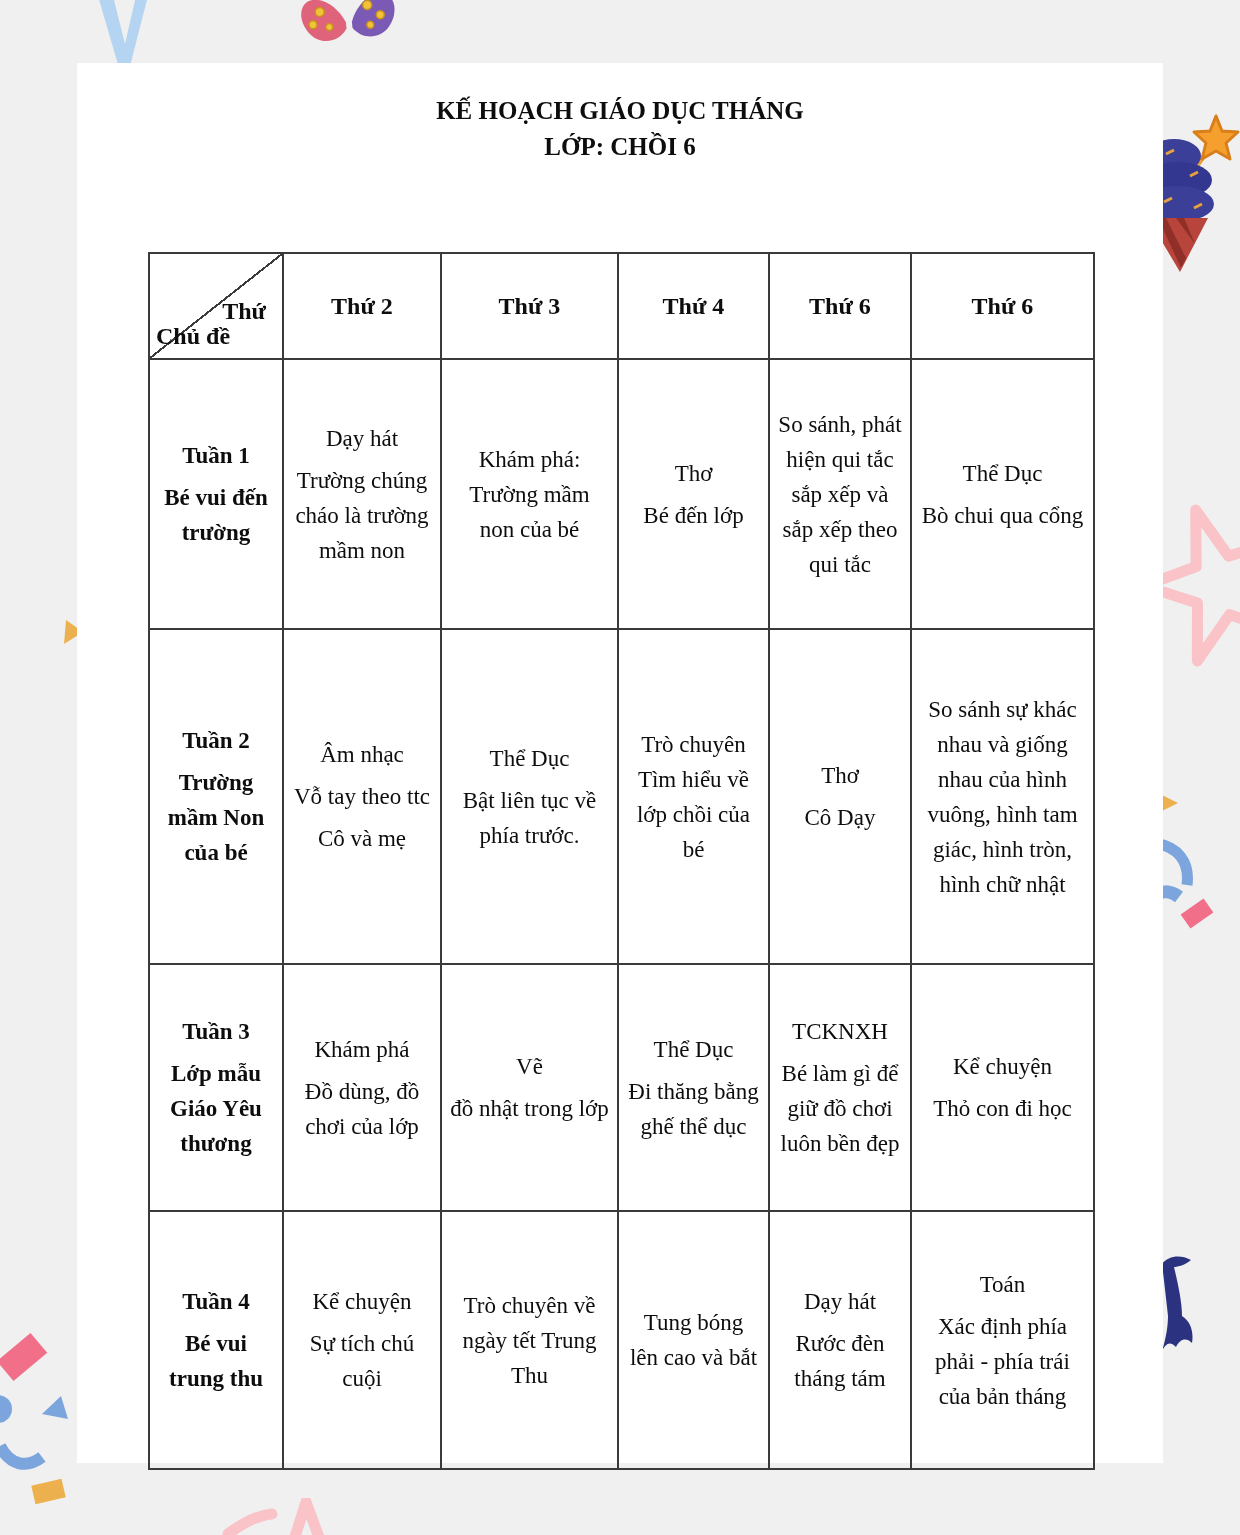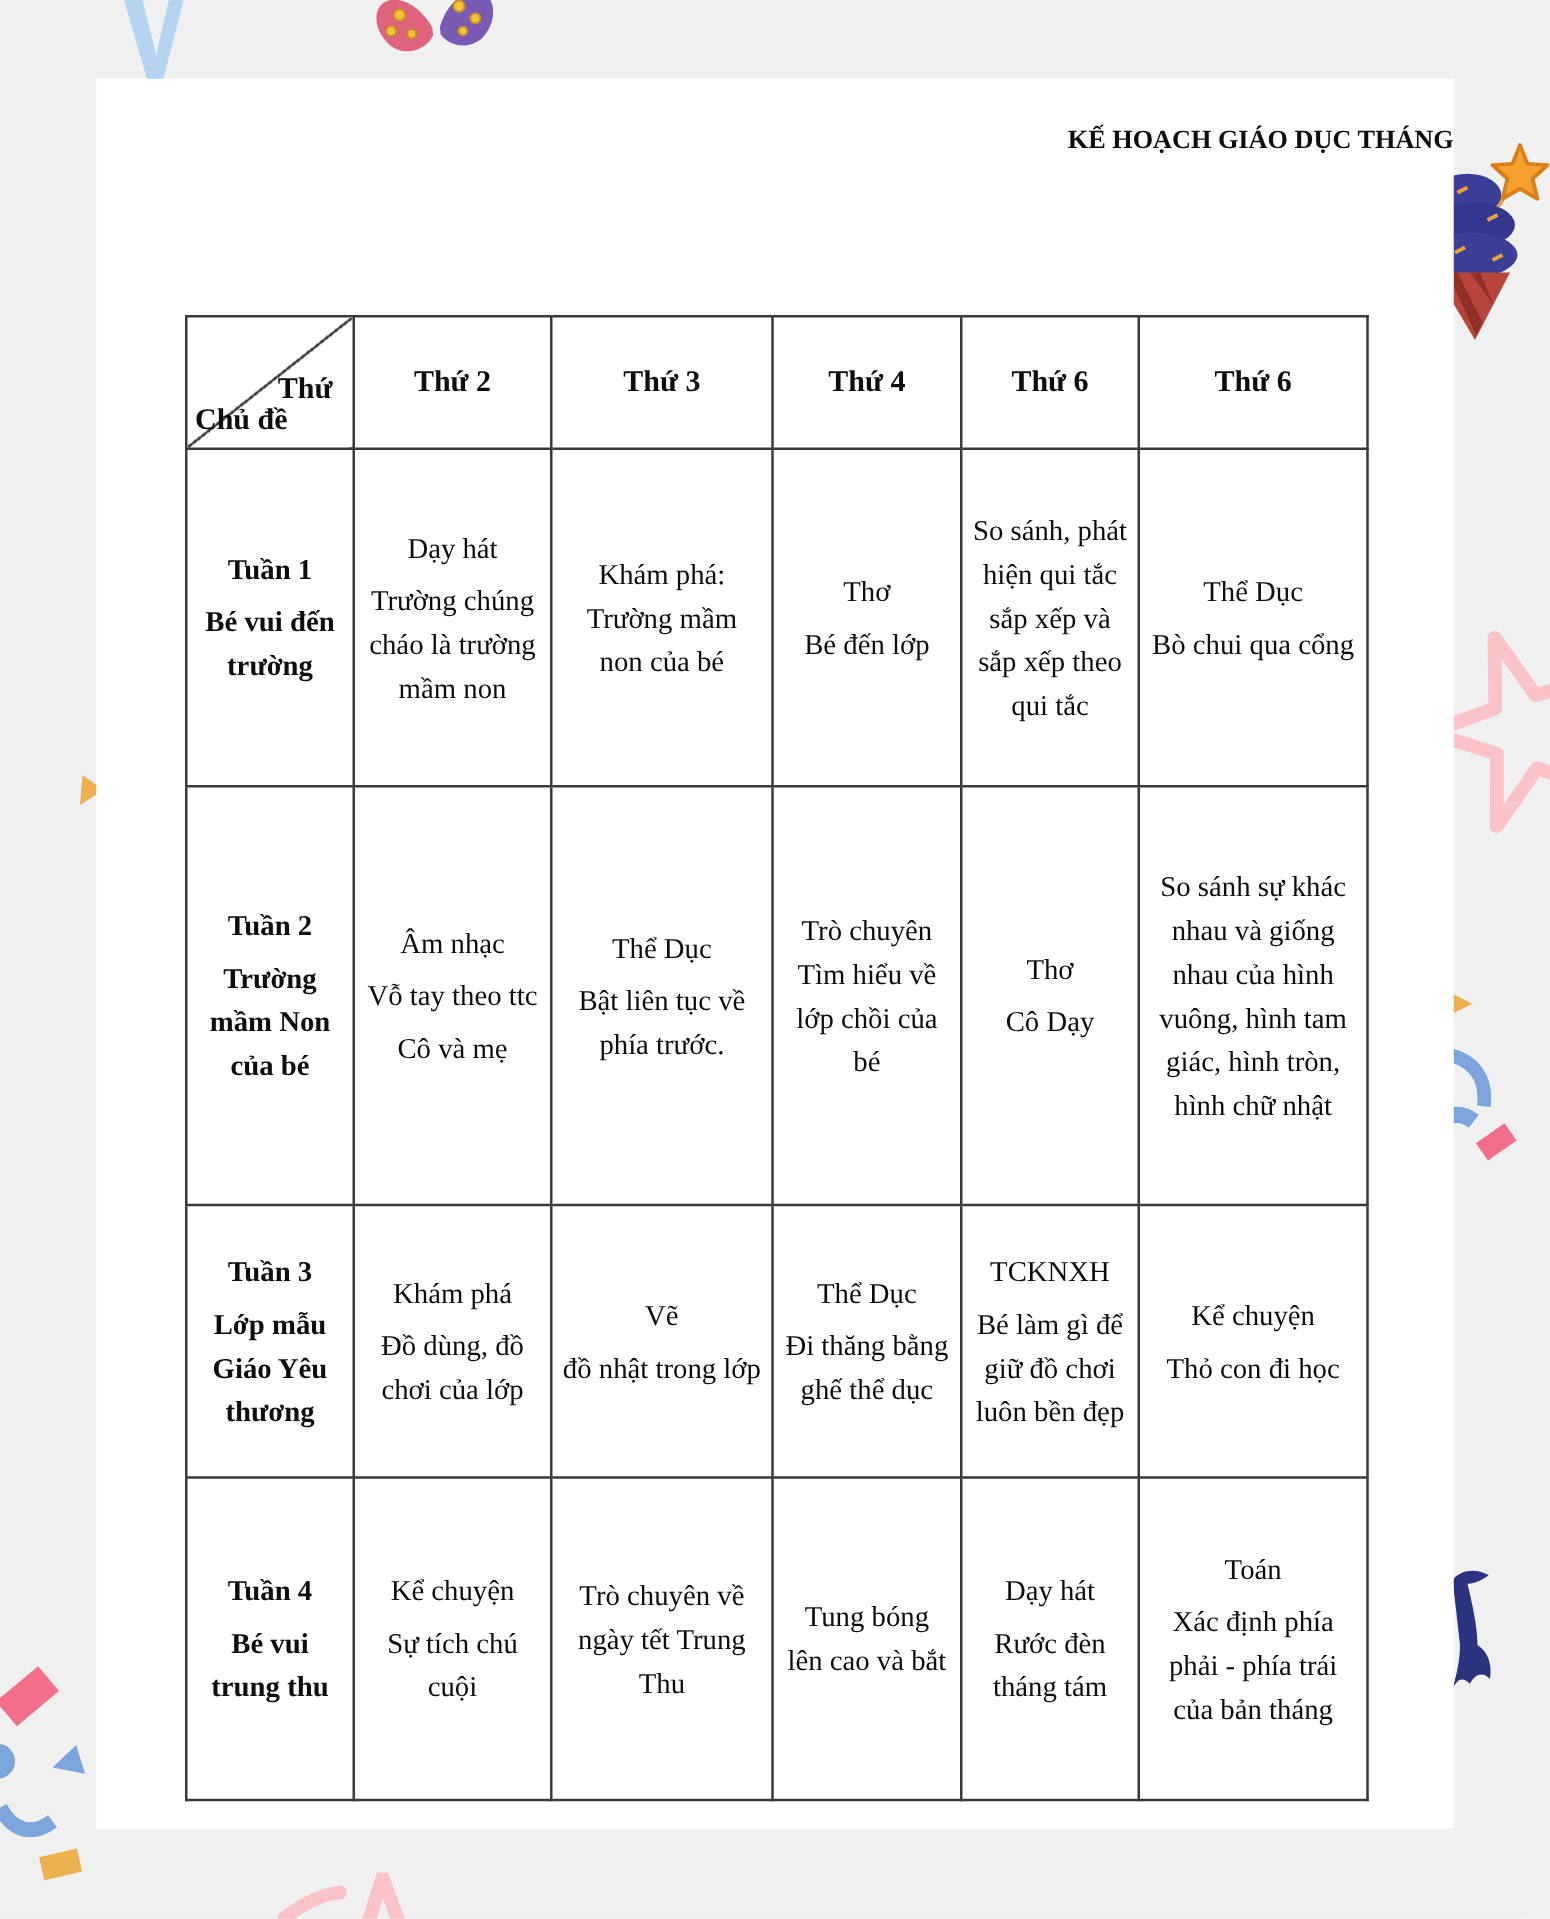--- a/index.html
+++ b/index.html
@@ -10,21 +10,21 @@
     color:#0d0d0d;
   }
   .decor{position:absolute;inset:0;z-index:0;}
   .decor > *{position:absolute;}
   .paper{
     position:absolute;left:77px;top:63px;width:1086px;height:1400px;
     background:#ffffff;z-index:1;
   }
   .titles{
     position:absolute;top:30px;left:0;width:100%;
-    text-align:right;font-weight:bold;font-size:21px;line-height:36px;
+    text-align:center;font-weight:bold;font-size:25px;line-height:36px;
   }
   table.sched{
     position:absolute;left:71px;top:189px;
     border-collapse:collapse;table-layout:fixed;
   }
   table.sched td{
     border:2px solid #3a3a3a;text-align:center;
     font-size:23px;line-height:35px;padding:12px 8px;vertical-align:middle;
     overflow:hidden;
   }
@@ -32,21 +32,21 @@
   tr.hdr td{font-weight:bold;font-size:24px;}
   td.weekcell{font-weight:bold;font-size:24px;vertical-align:top;padding-top:24px;border-radius:17px;}
   td.corner{
     position:relative;padding:0;
     background:linear-gradient(to bottom right,
       transparent calc(50% - 1px), #3a3a3a calc(50% - 1px),
       #3a3a3a calc(50% + 1px), transparent calc(50% + 1px));
   }
   td.corner .c-thu{position:absolute;right:16px;top:40px;font-weight:bold;}
   td.corner .c-cd{position:absolute;left:6px;bottom:4px;font-weight:bold;}
-  .r0{height:106px}.r1{height:270px}.r2{height:335px}.r3{height:218px}.r4{height:258px}
+  .r0{height:106px}.r1{height:270px}.r2{height:335px}.r3{height:247px}.r4{height:258px}
   .rect{position:absolute;}
 </style>
 </head>
 <body>
 
 <div class="decor">
 
   <svg style="left:96px;top:-4px;" width="52" height="76" viewBox="0 0 52 76">
     <path d="M2 0 L17 0 L29 48 L40 0 L52 0 L33 74 L23 72 Z" fill="#b5d4f1"></path>
   </svg>
@@ -122,20 +122,21 @@
     <path d="M6 36 C22 24 38 17 50 16" stroke="#f9c3c7" stroke-width="11" fill="none" stroke-linecap="round"></path>
     <path d="M72 42 L84 4 L98 42" stroke="#f9c3c7" stroke-width="11" fill="none" stroke-linecap="round"></path>
   </svg>
 
 </div>
 
 <div class="paper">
 
   <div class="titles">
     <div>KẾ HOẠCH GIÁO DỤC THÁNG</div>
+    <div>LỚP: CHỒI 6</div>
   </div>
 
   <table class="sched">
     <colgroup>
       <col style="width:134px">
         <col style="width:158px">
         <col style="width:177px">
       <col style="width:151px">
         <col style="width:142px">
         <col style="width:183px">

